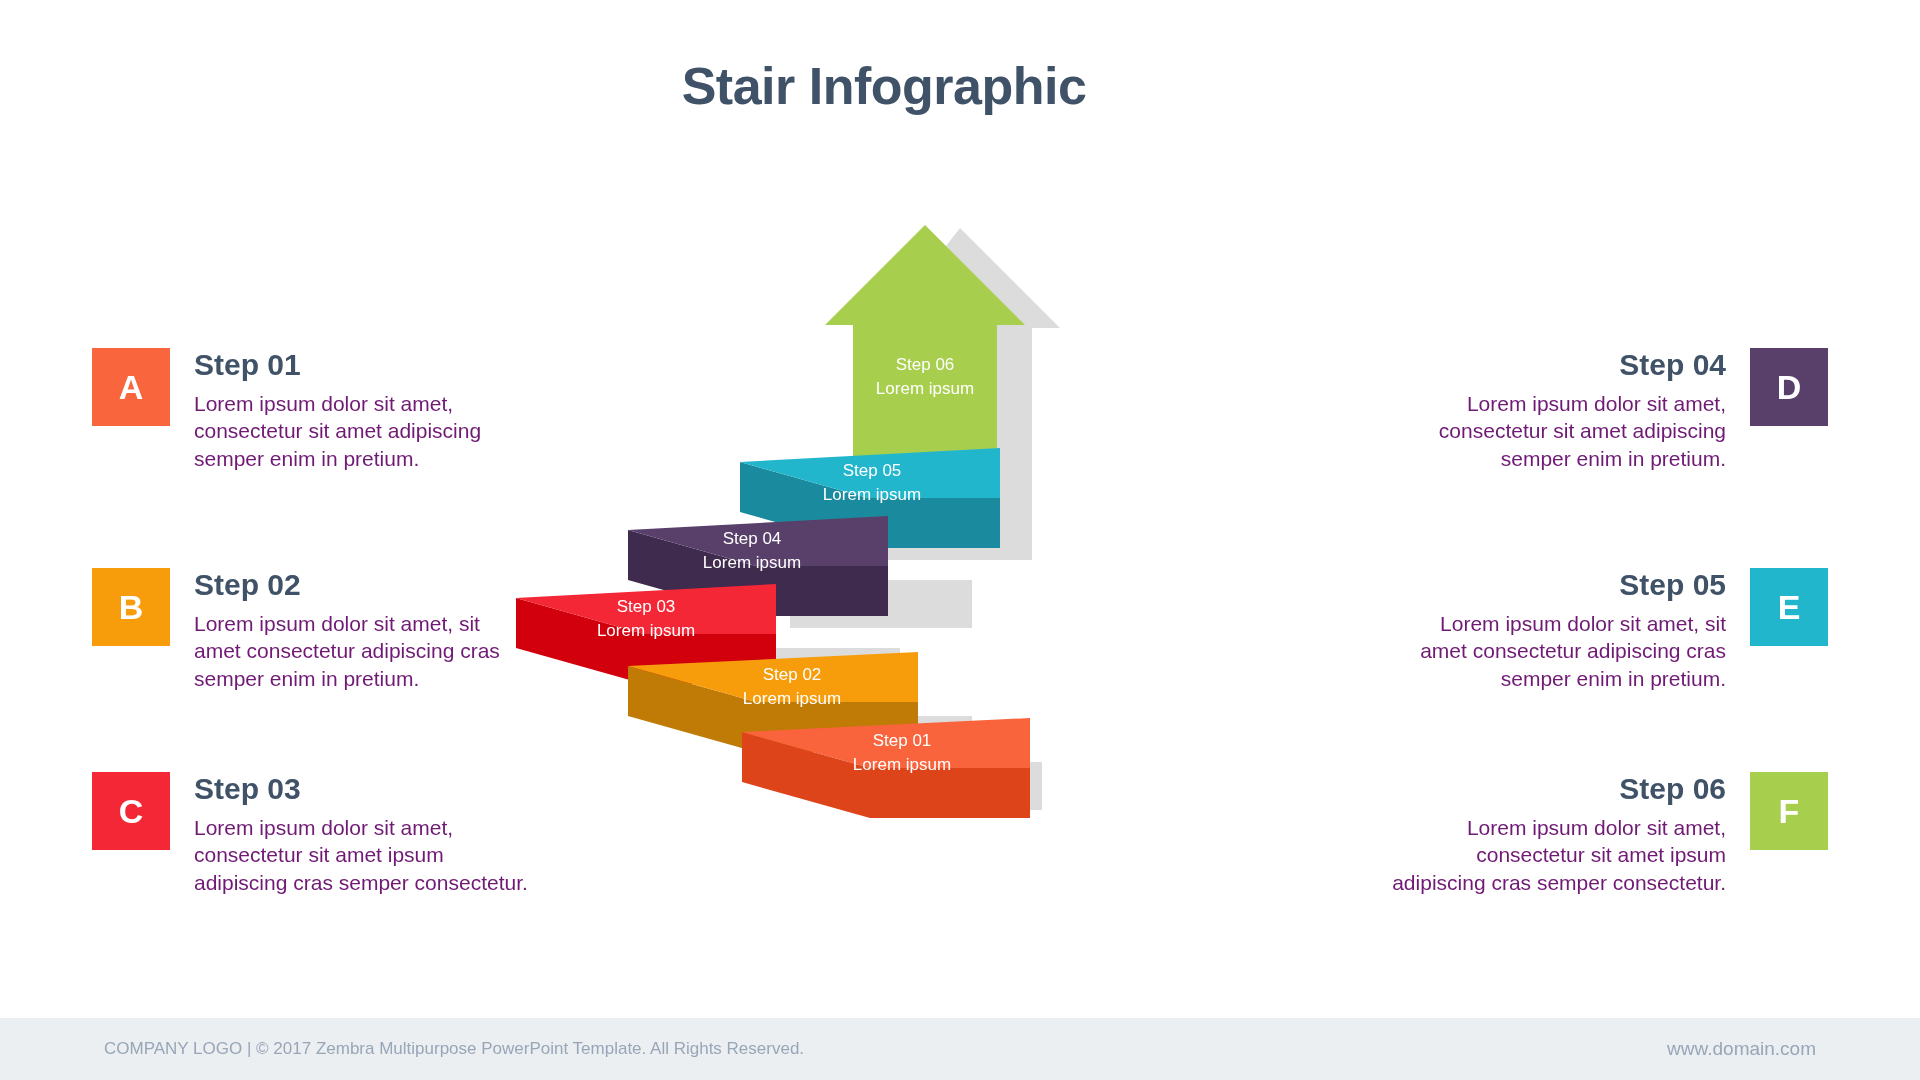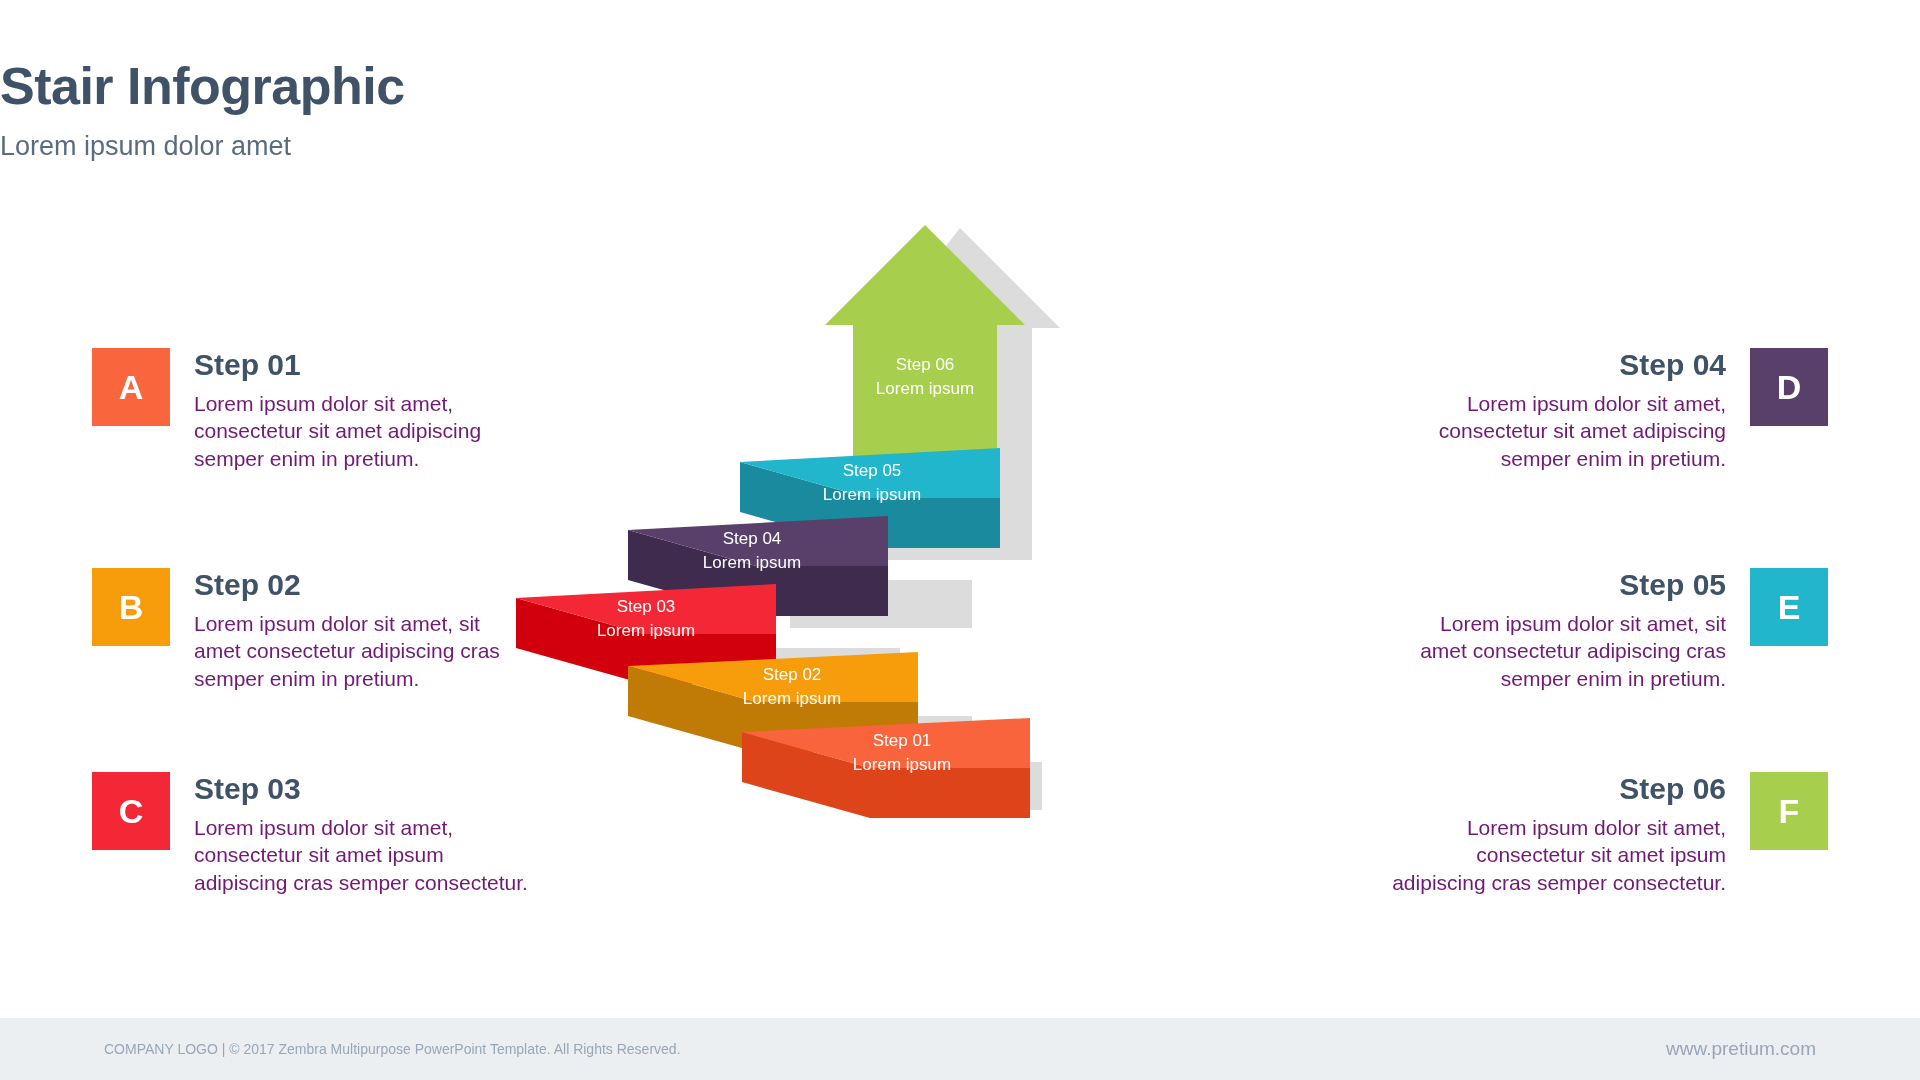--- a/index.html
+++ b/index.html
@@ -5,21 +5,21 @@
   * { box-sizing: border-box; margin: 0; padding: 0; }
   html, body {
     width: 1920px; height: 1080px;
     background: #ffffff;
     font-family: "Liberation Sans", "DejaVu Sans", sans-serif;
     overflow: hidden;
   }
   .slide { position: relative; width: 1920px; height: 1080px; background: #fff; }
 
   
-  .header { position: absolute; top: 58px; left: 0; width: 1768px; text-align: left; }
+  .header { position: absolute; top: 58px; left: 0; width: 1768px; text-align: center; }
   .title {
     font-size: 52px; font-weight: bold; color: #3f5267;
     letter-spacing: -0.5px; line-height: 1.1;
   }
   .subtitle {
     margin-top: 16px; font-size: 27px; color: #5b6b7e; font-weight: 400;
   }
 
   
   .block { position: absolute; display: flex; gap: 24px; }
@@ -53,34 +53,33 @@
     fill: #ffffff; font-family: "Liberation Sans","DejaVu Sans",sans-serif;
     font-size: 17px; text-anchor: middle; dominant-baseline: middle;
   }
 
   
   .footer {
     position: absolute; left: 0; bottom: 0; width: 1920px; height: 62px;
     background: #eceff1; display: flex; align-items: center;
   }
   .footer-left {
-    position: absolute; left: 104px; font-size: 14px; color: #98a6b8;
+    position: absolute; left: 104px; font-size: 17px; color: #98a6b8;
   }
   .footer-right {
     position: absolute; right: 104px; font-size: 19px; color: #98a6b8;
   }
 </style>
 </head>
 <body>
 
 <div class="slide">
 
   <div class="header">
     <div class="title">Stair Infographic</div>
-    <div class="subtitle">Lorem ipsum dolor amet</div>
   </div>
 
   <div class="block left b1">
     <div class="badge" style="background: rgb(249, 101, 60);">A</div>
     <div class="texts">
       <div class="step-title">Step 01</div>
       <div class="step-desc">
         <div>Lorem ipsum dolor sit amet,</div>
         <div>consectetur sit amet adipiscing</div>
         <div>semper enim in pretium.</div>
@@ -207,16 +206,16 @@
         <polygon fill="#de441a" points="270,518 430,518 430,568 270,568"></polygon>
         <text class="lbl" x="302" y="492">Step 01</text>
         <text class="lbl" x="302" y="516">Lorem ipsum</text>
       </g>
 
     </svg>
   </div>
 
   <div class="footer">
     <div class="footer-left">COMPANY LOGO | © 2017 Zembra Multipurpose PowerPoint Template. All Rights Reserved.</div>
-    <div class="footer-right">www.pretium.com</div>
+    <div class="footer-right">www.domain.com</div>
   </div>
 
 </div>
 
 </body></html>

